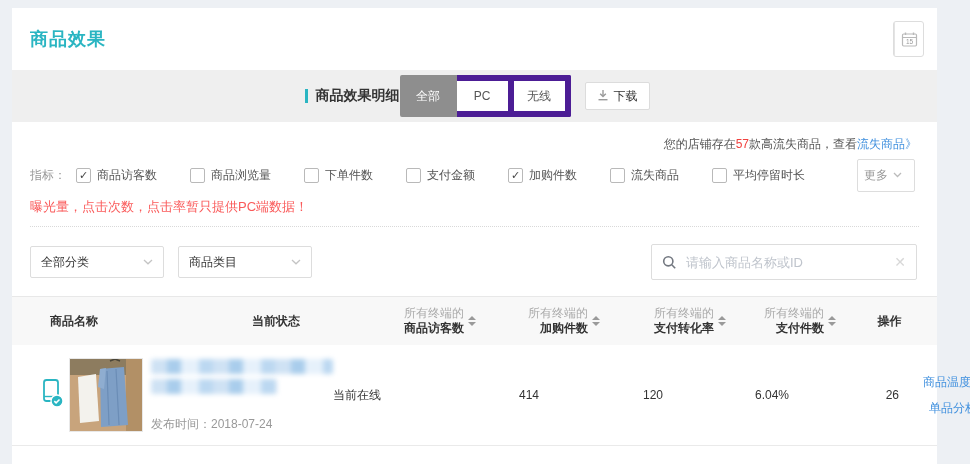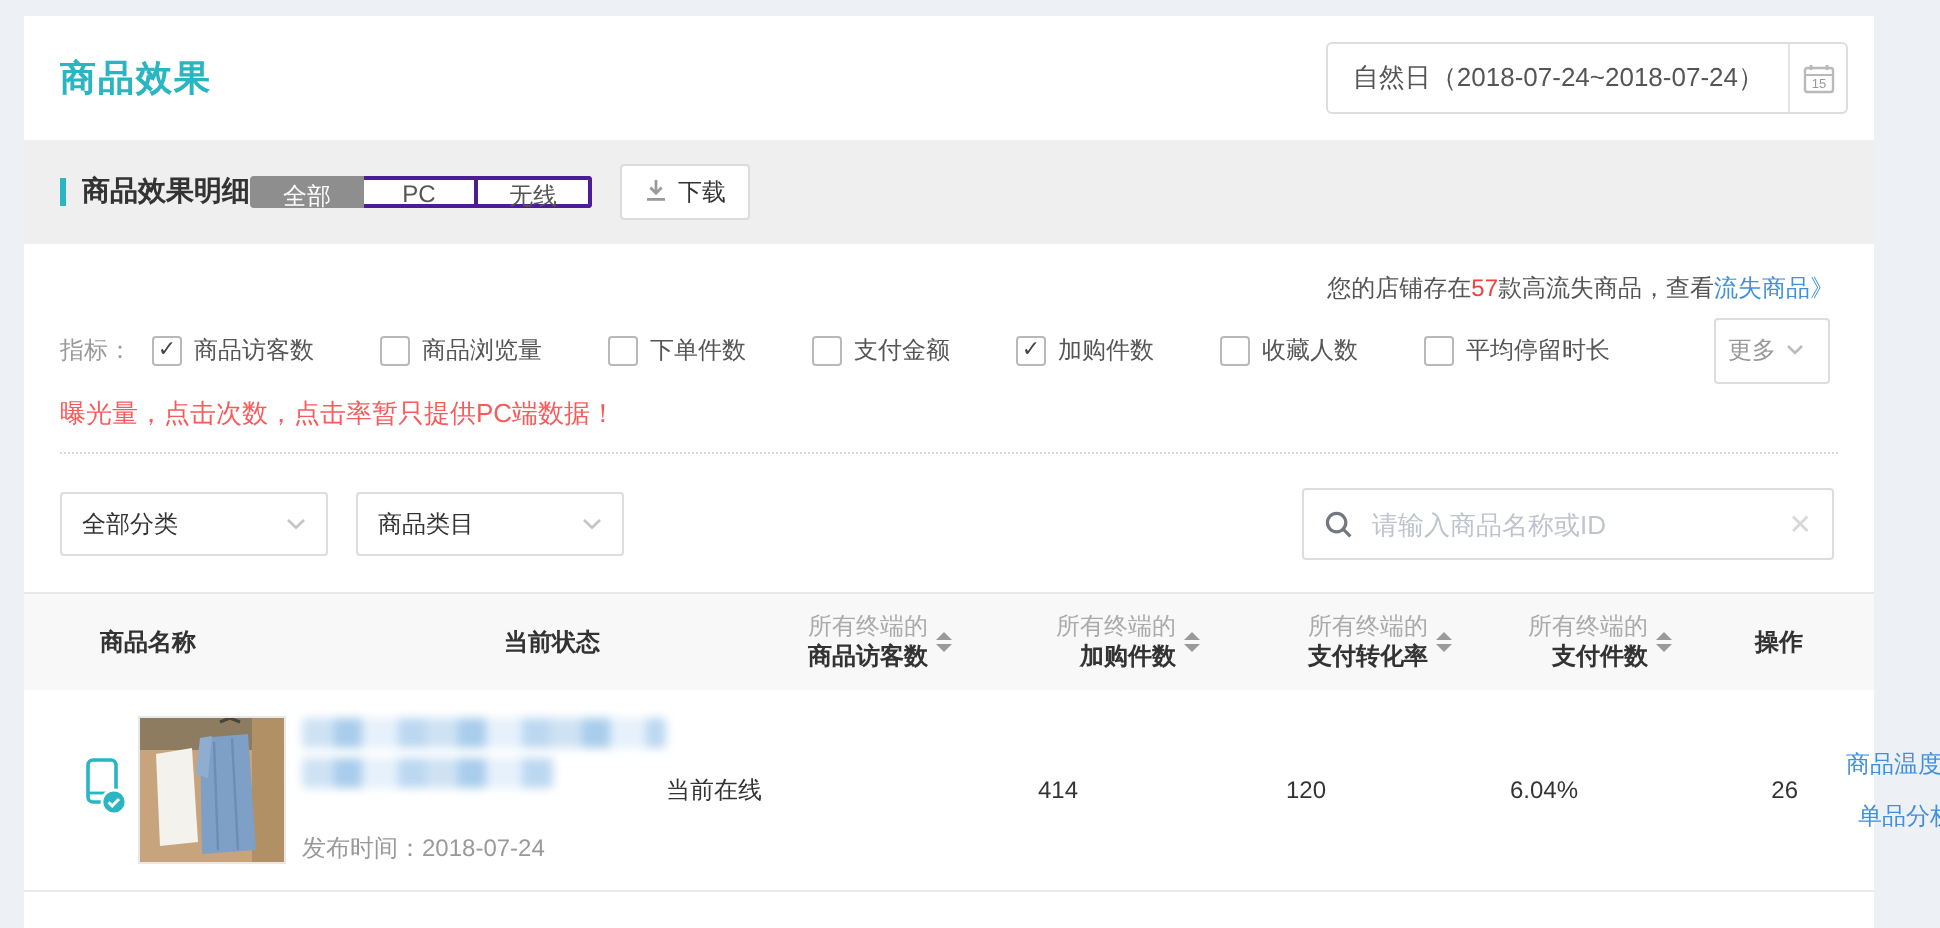--- a/index.html
+++ b/index.html
@@ -12,27 +12,27 @@
   .panel{position:absolute;top:8px;left:12px;width:925px;height:456px;background:#fff;}
 
   
   .page-header{height:62px;display:flex;align-items:center;justify-content:space-between;padding:0 13px 0 18px;background:#fff;}
   .page-title{font-size:18px;font-weight:bold;color:#2ab5c2;letter-spacing:1px;}
   .date-btn{height:34px;border:1px solid #ddd;border-radius:3px;display:flex;align-items:center;background:#fff;cursor:pointer;}
   .date-text{padding:0 12px;font-size:13px;color:#555;white-space:nowrap;}
   .date-ico{width:28px;height:34px;border-left:1px solid #e4e4e4;display:flex;align-items:center;justify-content:center;}
 
   
-  .section-bar{height:52px;background:#efefef;display:flex;align-items:center;justify-content:flex-start;padding:0 13px 0 18px;}
+  .section-bar{height:52px;background:#efefef;display:flex;align-items:center;justify-content:center;padding:0 13px 0 18px;}
   .sec-left{display:flex;align-items:center;}
   .tick{width:3px;height:14px;background:#2ab5c2;margin-right:8px;}
   .sec-title{font-size:14px;font-weight:bold;color:#333;}
   .sec-right{display:flex;align-items:center;}
   .tabs{display:flex;}
-  .tab{width:57px;height:16px;border:2px solid #4c1d95;background:#fff;color:#555;font-size:12px;cursor:pointer;padding:0;font-family:inherit;}
+  .tab{width:57px;height:42px;border:6px solid #4c1d95;background:#fff;color:#555;font-size:12px;cursor:pointer;padding:0;font-family:inherit;}
   .tab + .tab{border-left:none;}
   .tab:first-child{border-radius:2px 0 0 2px;}
   .tab:last-child{border-radius:0 2px 2px 0;}
   .tab.active{background:#8e8e8e;border-color:#8e8e8e;color:#fff;}
   .download-btn{margin-left:14px;height:28px;padding:0 11px;border:1px solid #dcdcdc;border-radius:2px;background:#fff;color:#333;font-size:12px;display:flex;align-items:center;gap:5px;cursor:pointer;font-family:inherit;}
 
   
   .notice{margin-top:12px;height:20px;line-height:20px;text-align:right;padding-right:20px;font-size:12px;color:#555;white-space:nowrap;}
   .red{color:#f0413e;}
   .link{color:#4090de;text-decoration:none;cursor:pointer;}
@@ -92,21 +92,20 @@
   .actions a{color:#4090de;text-decoration:none;cursor:pointer;white-space:nowrap;}
 </style>
 </head>
 <body>
 
 <div class="panel">
 
   <div class="page-header">
     <div class="page-title">商品效果</div>
     <div class="date-btn">
-      <span class="date-text">自然日（2018-07-24~2018-07-24）</span>
       <span class="date-ico">
         <svg width="17" height="17" viewBox="0 0 17 17">
           <rect x="1.5" y="3" width="14" height="12" rx="1.2" fill="#fff" stroke="#b9b9b9" stroke-width="1.2"></rect>
           <line x1="1.5" y1="6.5" x2="15.5" y2="6.5" stroke="#b9b9b9" stroke-width="1"></line>
           <line x1="4.5" y1="1.5" x2="4.5" y2="4" stroke="#b9b9b9" stroke-width="1.4"></line>
           <line x1="12.5" y1="1.5" x2="12.5" y2="4" stroke="#b9b9b9" stroke-width="1.4"></line>
           <text x="8.5" y="13" text-anchor="middle" font-size="6.5" fill="#999">15</text>
         </svg>
       </span>
     </div>
@@ -157,21 +156,21 @@
     <label class="metric">
       <span class="checkbox"></span>
       <span>支付金额</span>
     </label>
     <label class="metric">
       <span class="checkbox checked"></span>
       <span>加购件数</span>
     </label>
     <label class="metric">
       <span class="checkbox"></span>
-      <span>收藏人数</span>
+      <span>流失商品</span>
     </label>
     <label class="metric">
       <span class="checkbox"></span>
       <span>平均停留时长</span>
     </label>
     <button class="more-btn">
       <span>更多</span>
       <svg width="9" height="6" viewBox="0 0 9 6">
           <polyline points="1,1 4.5,4.5 8,1" fill="none" stroke="#bbb" stroke-width="1.3"></polyline>
         </svg>

